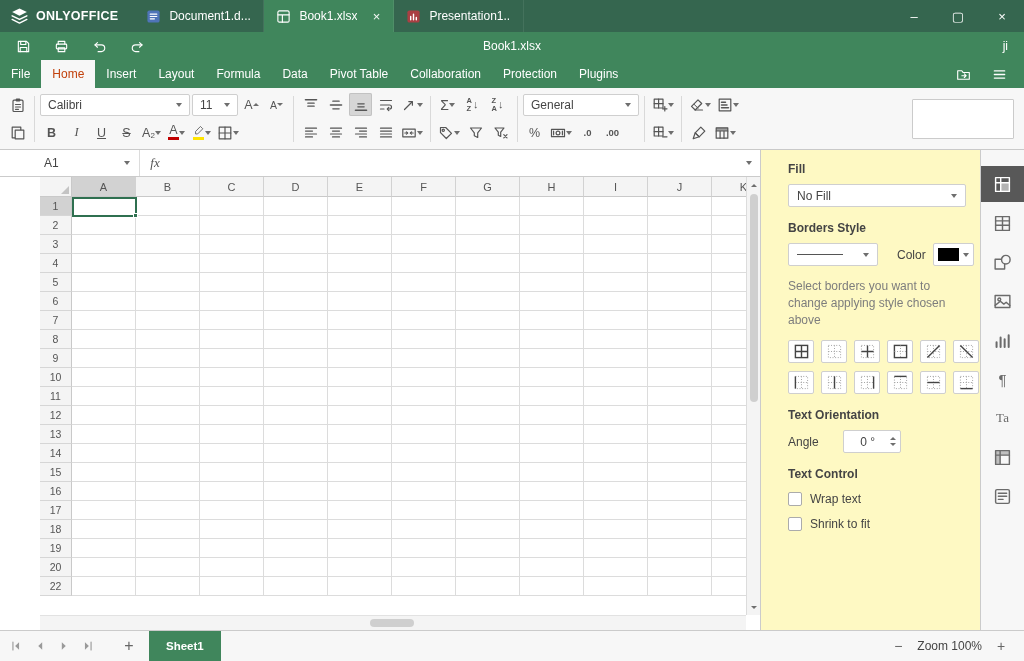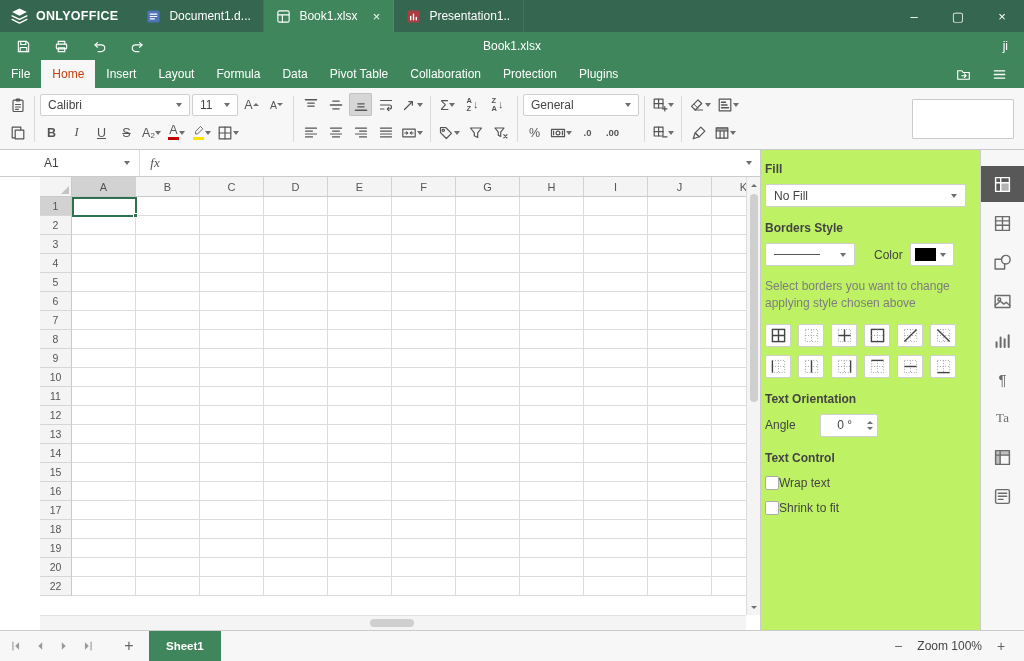--- a/index.html
+++ b/index.html
@@ -95,41 +95,41 @@
 .sel-handle{position:absolute;right:-3px;bottom:-3px;width:5px;height:5px;background:var(--selection-green);border:1px solid #fff;}
 
 
 .v-scroll{position:absolute;top:177px;left:746px;width:14px;height:438px;background:#f4f4f4;border-left:1px solid #dcdcdc;}
 .v-thumb{position:absolute;top:17px;left:3px;width:8px;height:208px;background:#cfcfcf;border-radius:4px;cursor:pointer;}
 .scroll-arrow{position:absolute;left:0;width:14px;height:14px;display:flex;align-items:center;justify-content:center;cursor:pointer;}
 .h-scroll{position:absolute;top:615px;left:40px;width:706px;height:15px;background:#f4f4f4;border-top:1px solid #e2e2e2;}
 .h-thumb{position:absolute;top:3px;left:330px;width:44px;height:8px;background:#cfcfcf;border-radius:4px;cursor:pointer;}
 
 
-.right-panel{position:absolute;top:150px;left:760px;width:220px;bottom:31px;background:#bef264;border-left:1px solid #cbcbcb;padding:0 14px 0 4px;overflow:hidden;}
+.right-panel{position:absolute;top:150px;left:760px;width:220px;bottom:31px;background:#fef9c3;border-left:1px solid #cbcbcb;padding:0 14px 0 27px;overflow:hidden;}
 .rp-title{font-weight:bold;font-size:12px;color:#444;margin:14px 0 8px;}
 .rp-title.first{margin-top:12px;}
 .rp-select{height:23px;border:1px solid #cfcfcf;border-radius:2px;display:flex;align-items:center;padding:0 8px;font-size:12px;color:#444;background:#fff;cursor:pointer;}
 .rp-select .caret{margin-left:auto;}
 .borders-row{display:flex;align-items:center;gap:7px;}
 .bstyle-select{width:90px;flex:0 0 auto;}
 .bstyle-line{width:46px;height:1px;background:#555;}
 .color-label{font-size:12px;color:#444;margin-left:12px;}
 .color-btn{width:44px;height:23px;border:1px solid #cfcfcf;border-radius:2px;display:flex;align-items:center;padding:0 4px;gap:4px;background:#fff;cursor:pointer;}
 .swatch{width:21px;height:13px;background:var(--swatch-black);}
 .rp-hint{font-size:12px;color:#7d7d7d;line-height:1.4;margin:12px 0 12px;}
 .border-grid{display:grid;grid-template-columns:repeat(6,26px);gap:8px 7px;}
 .bb{width:26px;height:23px;border:1px solid #cfcfcf;border-radius:2px;background:#fff;display:flex;align-items:center;justify-content:center;cursor:pointer;}
 .bb svg{width:15px;height:15px;}
 .angle-row{display:flex;align-items:center;gap:24px;margin-top:4px;}
 .angle-label{font-size:12px;color:#444;}
 .spinner{width:58px;height:23px;border:1px solid #cfcfcf;border-radius:2px;display:flex;align-items:center;background:#fff;padding:0 4px 0 2px;cursor:pointer;}
 .spin-val{flex:1;text-align:center;font-size:12px;color:#444;}
 .spin-arrows{display:flex;flex-direction:column;gap:3px;align-items:center;}
-.check-row{display:flex;align-items:center;margin-top:11px;font-size:12px;color:#444;cursor:pointer;}
+.check-row{display:flex;align-items:center;gap:8px;margin-top:11px;font-size:12px;color:#444;cursor:pointer;}
 .checkbox{width:14px;height:14px;border:1px solid #ababab;border-radius:2px;background:#fff;flex:0 0 auto;}
 
 
 .icon-rail{position:absolute;top:150px;left:980px;width:44px;bottom:31px;background:#f7f7f7;border-left:1px solid #cbcbcb;display:flex;flex-direction:column;align-items:center;padding-top:16px;gap:3px;}
 .rail-item{width:44px;height:36px;display:flex;align-items:center;justify-content:center;color:#6b6b6b;cursor:pointer;}
 .rail-item svg{width:19px;height:19px;}
 .rail-item.active{background:#585858;color:#fff;}
 .rail-glyph{font-size:15px;}
 .rail-glyph.ta{font-size:13px;font-family:"Liberation Serif",serif;}
 

